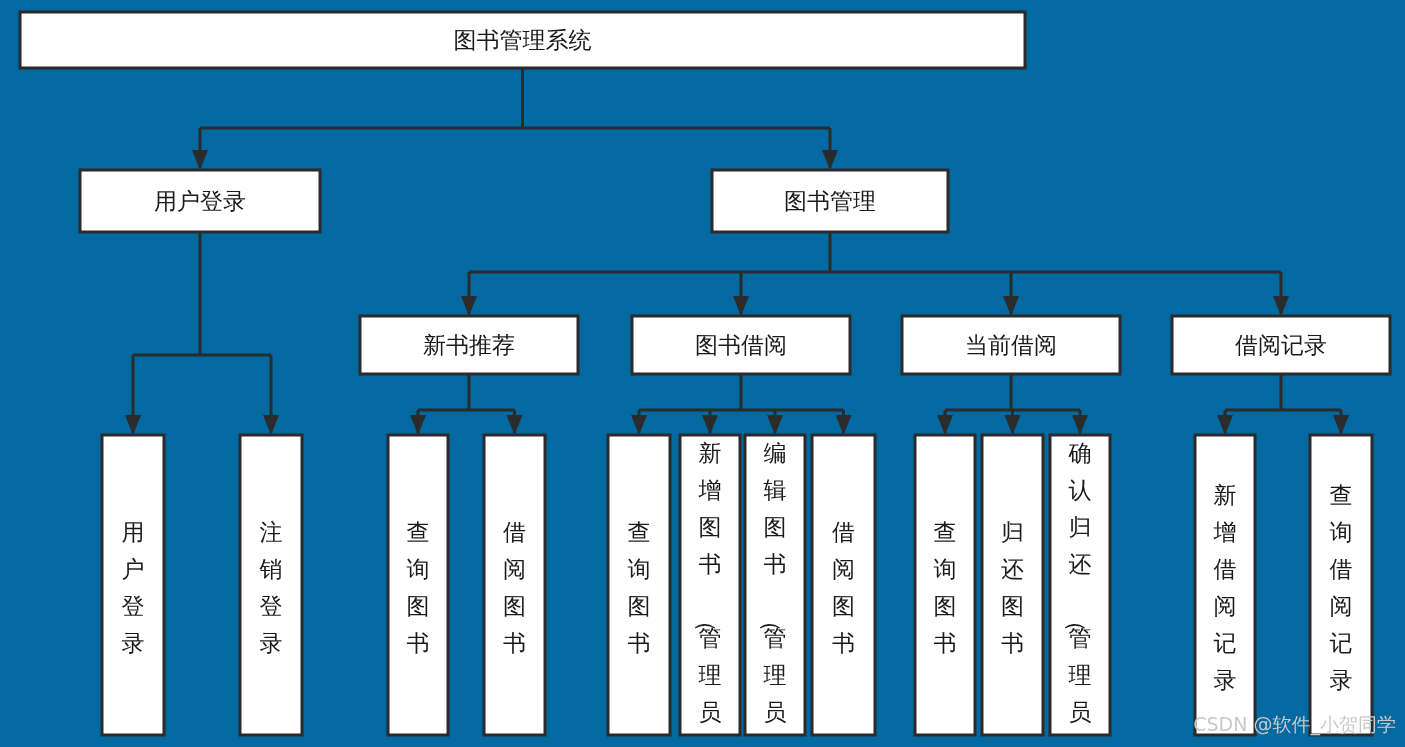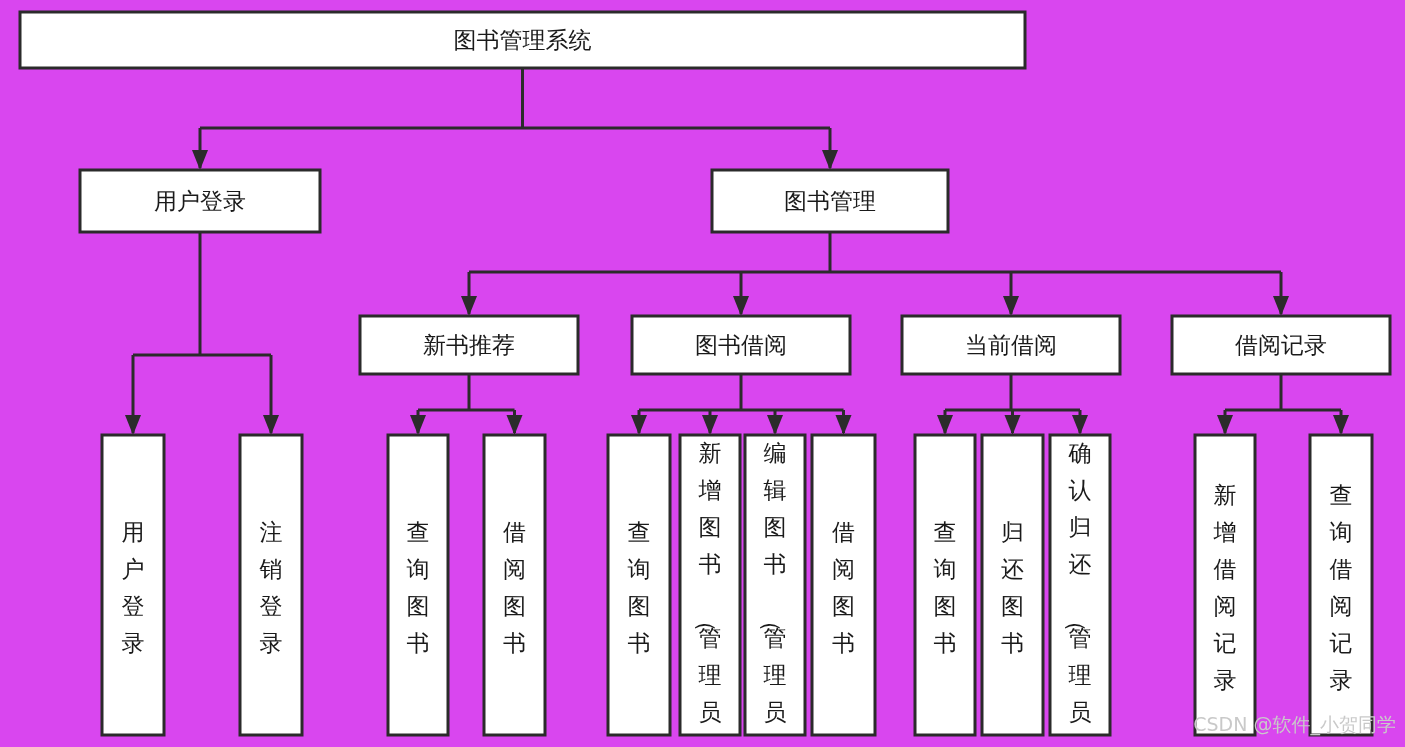--- a/index.html
+++ b/index.html
@@ -8,21 +8,21 @@
     padding: 0;
     background: #ffffff;
   }
   body {
     font-family: "DejaVu Sans", "Liberation Sans", sans-serif;
   }
   #diagram-root {
     position: relative;
     width: 1405px;
     height: 747px;
-    background: #d946ef;
+    background: #0369a1;
     overflow: hidden;
   }
   svg#diagram-svg {
     display: block;
     width: 1405px;
     height: 747px;
   }
   .node-box {
     fill: #ffffff;
     stroke: #2b2b2b;

